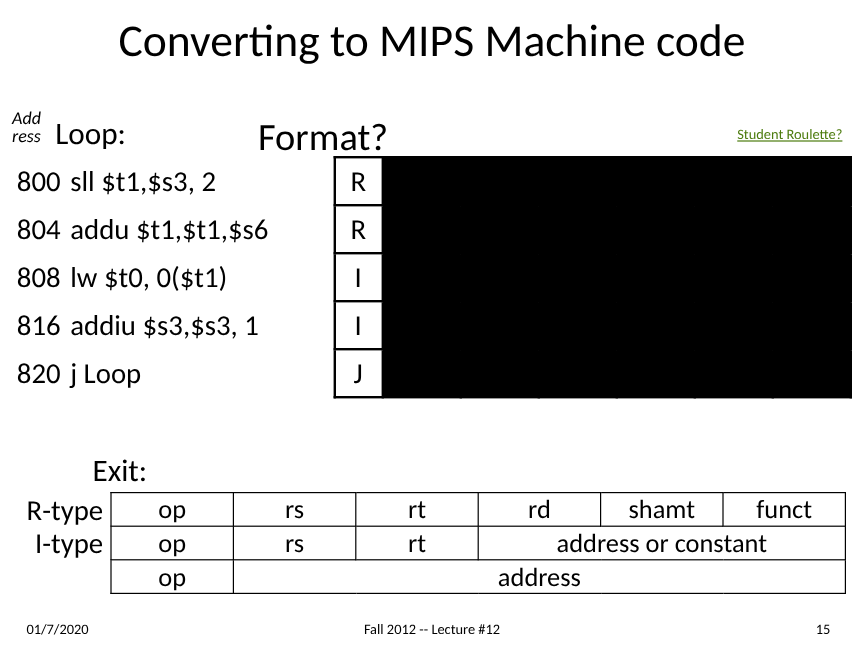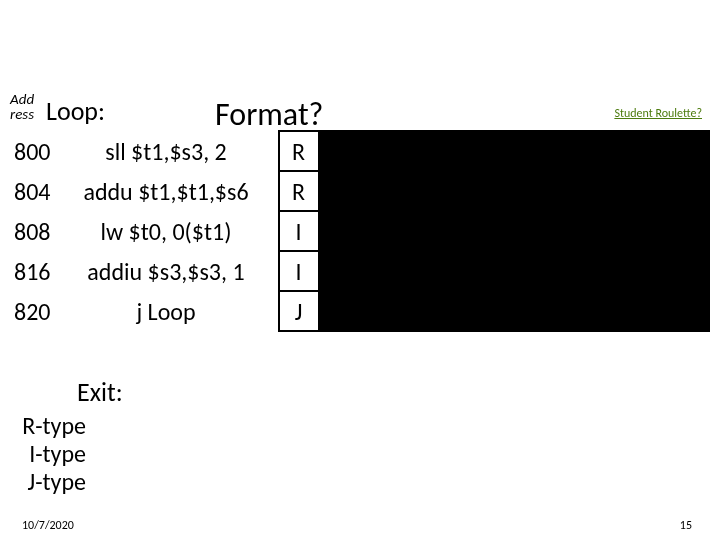--- a/index.html
+++ b/index.html
@@ -6,41 +6,42 @@
   html, body { width: 720px; height: 540px; background: #fff; font-family: "Calibri", "Segoe UI", Arial, sans-serif; color: #000; }
   .slide { position: relative; width: 720px; height: 540px; }
   .title { position: absolute; top: 12px; left: 0; width: 720px; text-align: center; font-size: 38px; font-weight: 400; }
   .addr-label { position: absolute; left: 10px; top: 92px; width: 38px; font-style: italic; font-size: 15px; line-height: 1.0; }
   .loop-label { position: absolute; left: 46px; top: 95px; font-size: 26px; }
   .format-label { position: absolute; left: 215px; top: 95px; font-size: 32px; text-align: right; }
   .roulette { position: absolute; right: 18px; top: 106px; font-size: 12px; text-decoration: underline; color: #4d7c0f; }
   .main-tbl { position: absolute; left: 10px; top: 130px; border-collapse: collapse; }
   .main-tbl td { height: 40px; vertical-align: middle; font-size: 24px; padding: 0 4px; }
   .main-tbl td.addr { width: 42px; text-align: left; }
-  .main-tbl td.instr { width: 224px; text-align: center; }
+  .main-tbl td.instr { width: 224px; text-align: left; }
   .main-tbl td.fmt { width: 40px; text-align: center; border: 2px solid #000; }
   .main-tbl td.cell { width: 65px; border: 2px solid #000; background: #000; }
   .exit-label { position: absolute; left: 42px; top: 376px; font-size: 26px; margin-left: 35px; }
   .type-labels { position: absolute; left: 16px; top: 412px; font-size: 24px; text-align: right; line-height: 28px; width: 70px; }
   .fmt-tbl { position: absolute; left: 92px; top: 410px; border-collapse: collapse; }
   .fmt-tbl td { border: 1px solid #000; height: 28px; font-size: 22px; text-align: center; vertical-align: middle; }
   .w-op   { width: 102px; }
   .w-rs   { width: 102px; }
   .w-rt   { width: 102px; }
   .w-rd   { width: 102px; }
   .w-sh   { width: 102px; }
   .w-fn   { width: 102px; }
   .date { position: absolute; left: 22px; bottom: 8px; font-size: 12px; }
   .lecture { position: absolute; left: 0; width: 720px; bottom: 8px; text-align: center; font-size: 12px; }
   .pagenum { position: absolute; right: 28px; bottom: 8px; font-size: 12px; }
 </style>
 </head>
 <body>
 <div class="slide">
 
+<div class="title">Converting to MIPS Machine code</div>
 
 <div class="addr-label">Add
 ress</div>
 <div class="loop-label">Loop:</div>
 <div class="format-label">Format?</div>
 <a class="roulette" href="#">Student Roulette?</a>
 
 <table class="main-tbl">
   <tbody>
         <tr>
@@ -99,20 +100,42 @@
     <td class="cell"></td>
   </tr>
 </tbody>
     </table>
 
 <div class="exit-label">Exit:</div>
 
 <div class="type-labels">
   <div>R-type</div>
   <div>I-type</div>
-  <div>J-type</div>
 </div>
 
+<table class="fmt-tbl">
+  <tbody>
+        <tr>
+    <td class="w-op">op</td>
+    <td class="w-rs">rs</td>
+    <td class="w-rt">rt</td>
+    <td class="w-rd">rd</td>
+    <td class="w-sh">shamt</td>
+    <td class="w-fn">funct</td>
+  </tr>
+  <tr>
+    <td class="w-op">op</td>
+    <td class="w-rs">rs</td>
+    <td class="w-rt">rt</td>
+    <td colspan="3">address or constant</td>
+  </tr>
+  <tr>
+    <td class="w-op">op</td>
+    <td colspan="5">address</td>
+  </tr>
+</tbody>
+    </table>
 
-<div class="date">10/7/2020</div>
+<div class="date">01/7/2020</div>
+<div class="lecture">Fall 2012 -- Lecture #12</div>
 <div class="pagenum">15</div>
 
 </div>
 
 </body></html>

